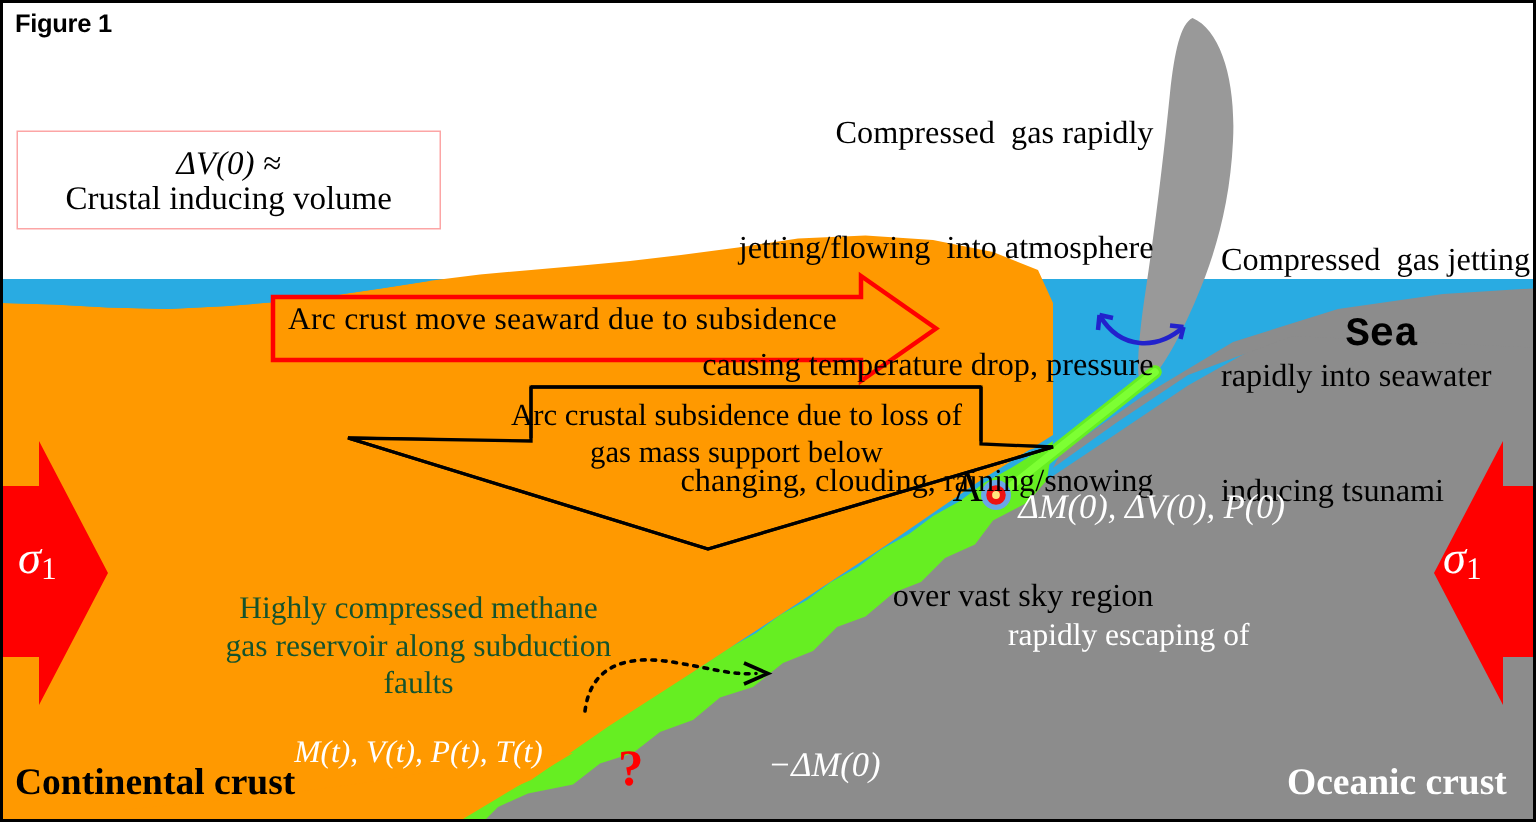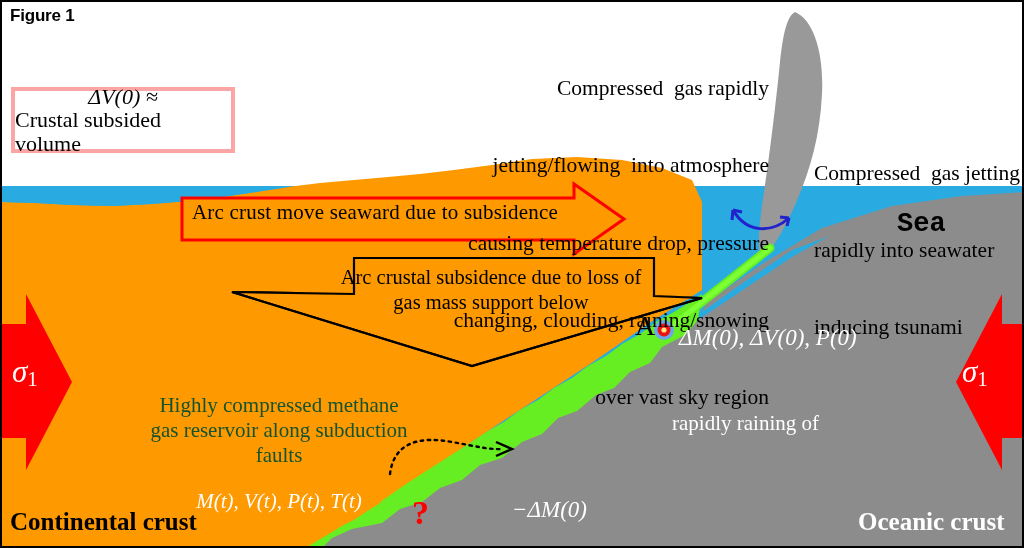--- a/index.html
+++ b/index.html
@@ -29,22 +29,22 @@
     font-weight: bold;
     font-size: 17px;
     color: #000000;
     letter-spacing: -0.2px;
     text-align: right;
   }
 
   .dv-box {
     position: absolute;
     left: 9px; top: 85px;
-    width: 224px; height: 66px;
-    border: 4px solid #fca5a5;
+    width: 283px; height: 66px;
+    border: 1px solid #fca5a5;
     background: #ffffff;
     box-sizing: border-box;
     display: flex;
     flex-direction: column;
     align-items: center;
     justify-content: center;
     line-height: 1.05;
   }
   .dv-box .l1 { font-size: 22px; font-style: italic; color: #000; }
   .dv-box .l2 { font-size: 22px; color: #000; }
@@ -253,21 +253,21 @@
     <path fill="#ff0000" d="M0,322 L24,322 L24,292 L70,380 L24,468 L24,436 L0,436 Z"></path>
 
     <path fill="#ff0000" d="M1024,322 L1000,322 L1000,292 L954,380 L1000,468 L1000,436 L1024,436 Z"></path>
 
   </svg>
 
   <div class="txt figure-label">Figure 1</div>
 
   <div class="dv-box">
     <div class="l1"><span>Δ</span><span>V(0) ≈</span></div>
-    <div class="l2">Crustal subsided volume</div>
+    <div class="l2">Crustal inducing volume</div>
   </div>
 
   <div class="txt tsunami-text">
     <div>Compressed  gas jetting</div>
     <div>rapidly into seawater</div>
     <div>inducing tsunami</div>
   </div>
 
   <div class="txt atmo-text">
     <div>Compressed  gas rapidly</div>
@@ -281,21 +281,21 @@
 
   <div class="txt subsidence-label">Arc crustal subsidence due to loss of gas mass support below</div>
 
   <div class="txt sea-label">Sea</div>
 
   <div class="txt point-a-label">A</div>
 
   <div class="txt rupture-vars">ΔM(0), ΔV(0), P(0)</div>
 
   <div class="txt rupture-text">
-    <div>rapidly raining of</div>
+    <div>rapidly escaping of</div>
     
     
     
   </div>
 
   <div class="txt reservoir-text">Highly compressed methane gas reservoir along subduction faults</div>
   <div class="txt reservoir-vars">M(t), V(t), P(t), T(t)</div>
 
   <div class="txt delta-list">
     <div>−ΔM(0)</div>

